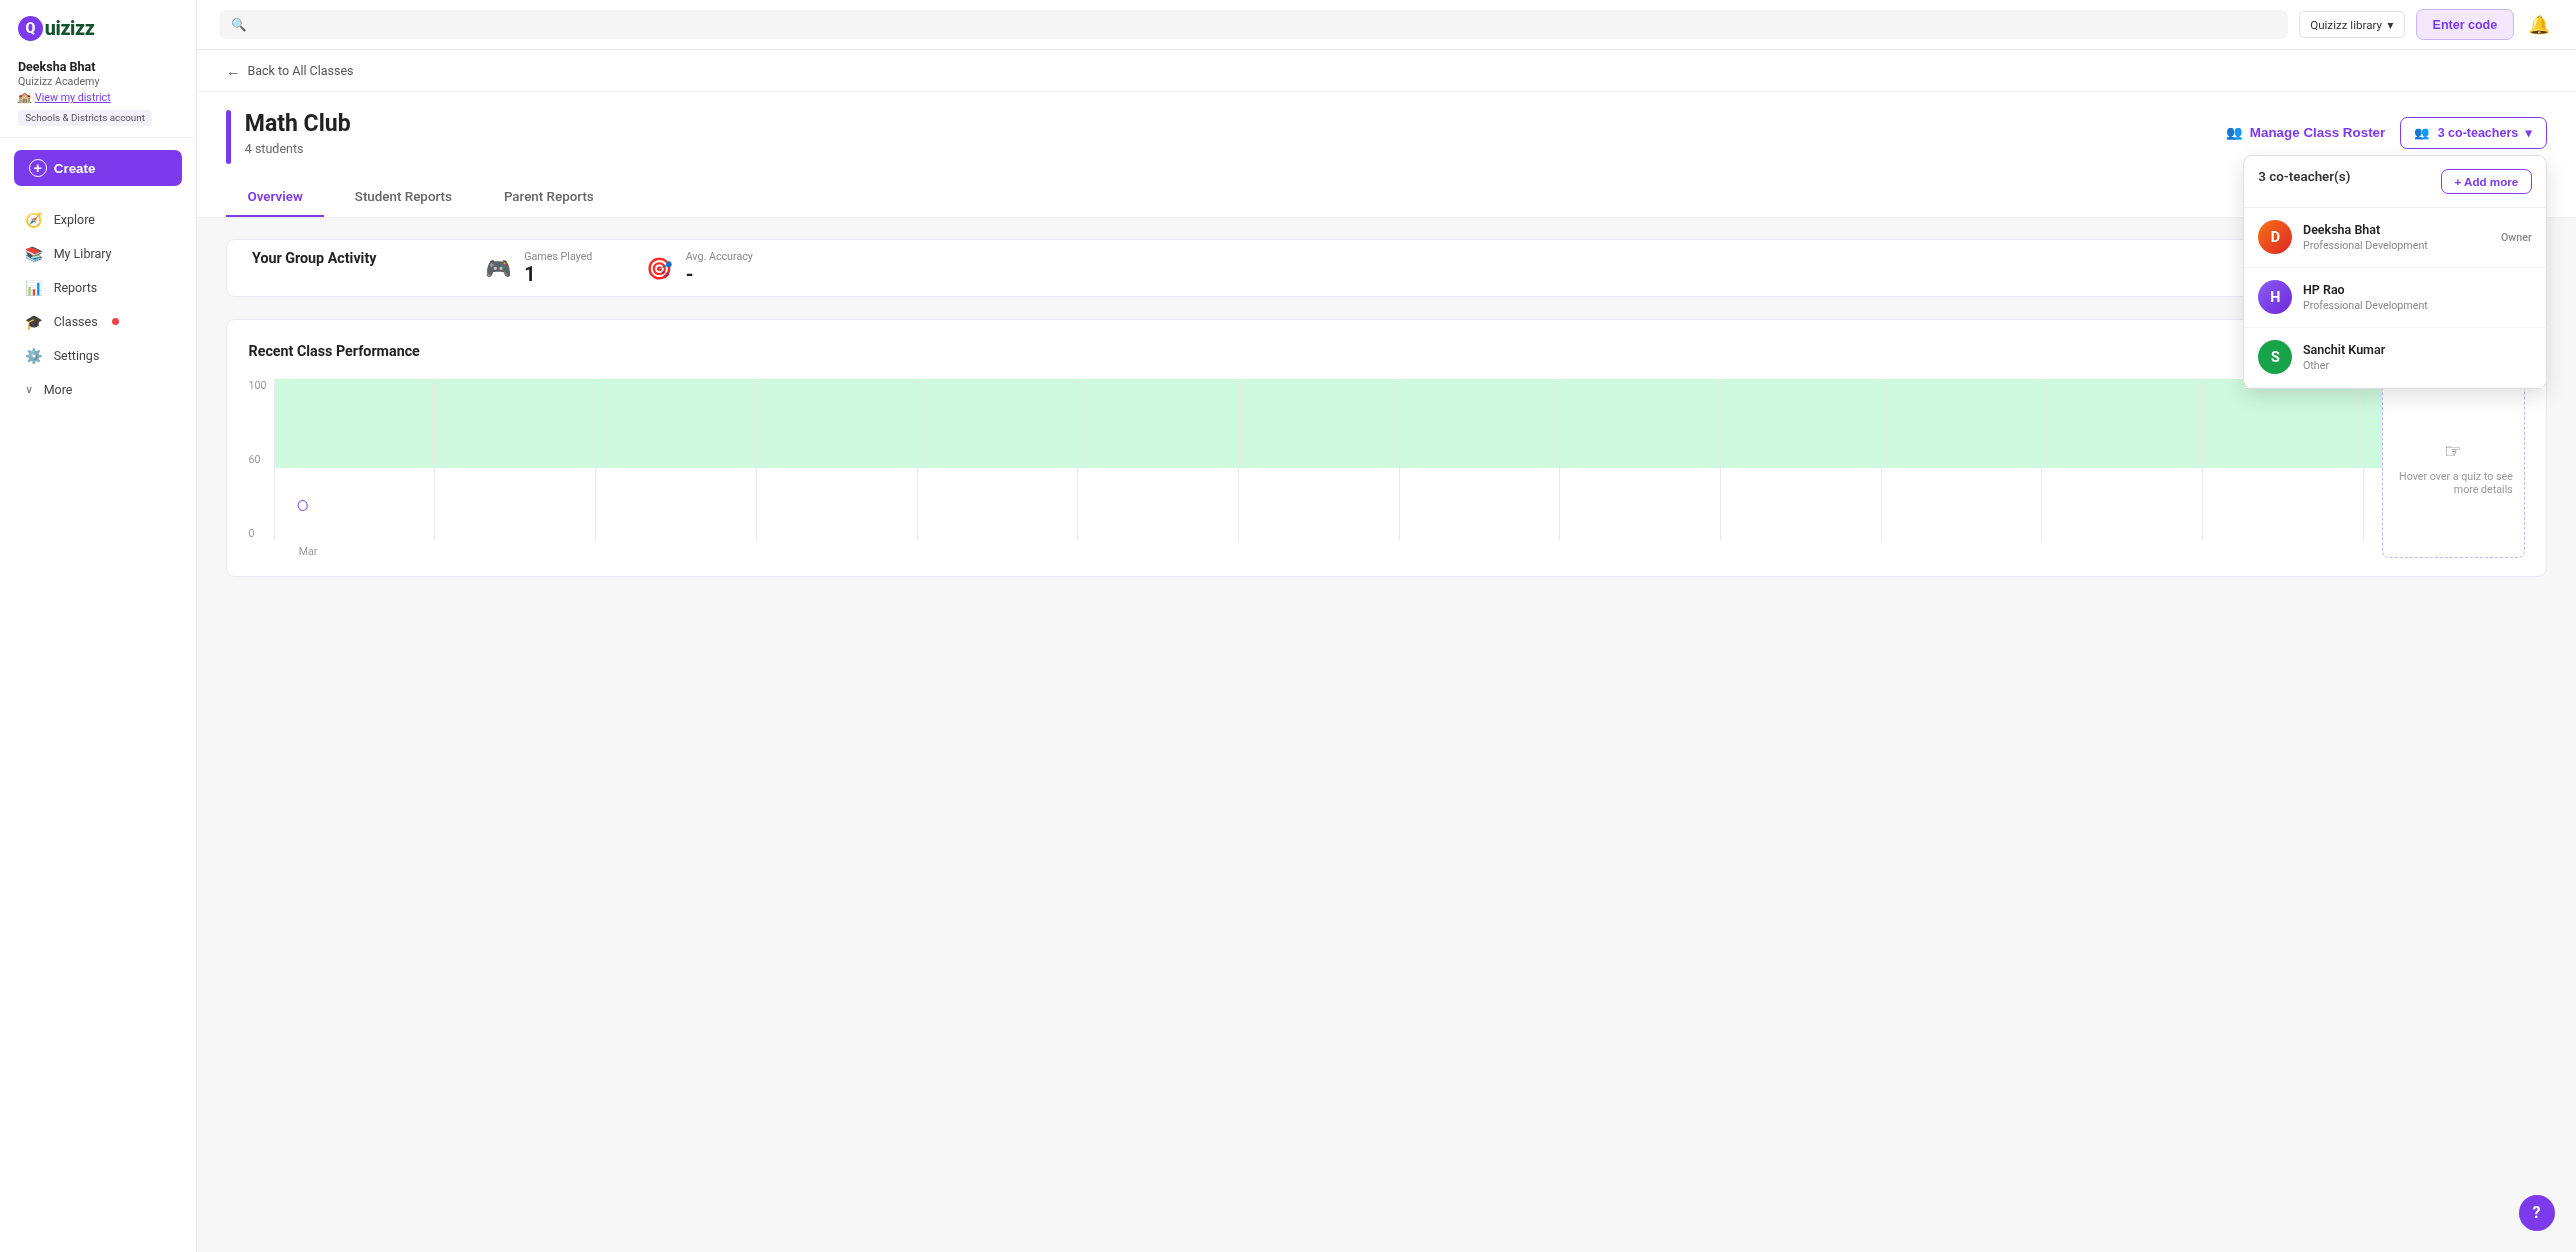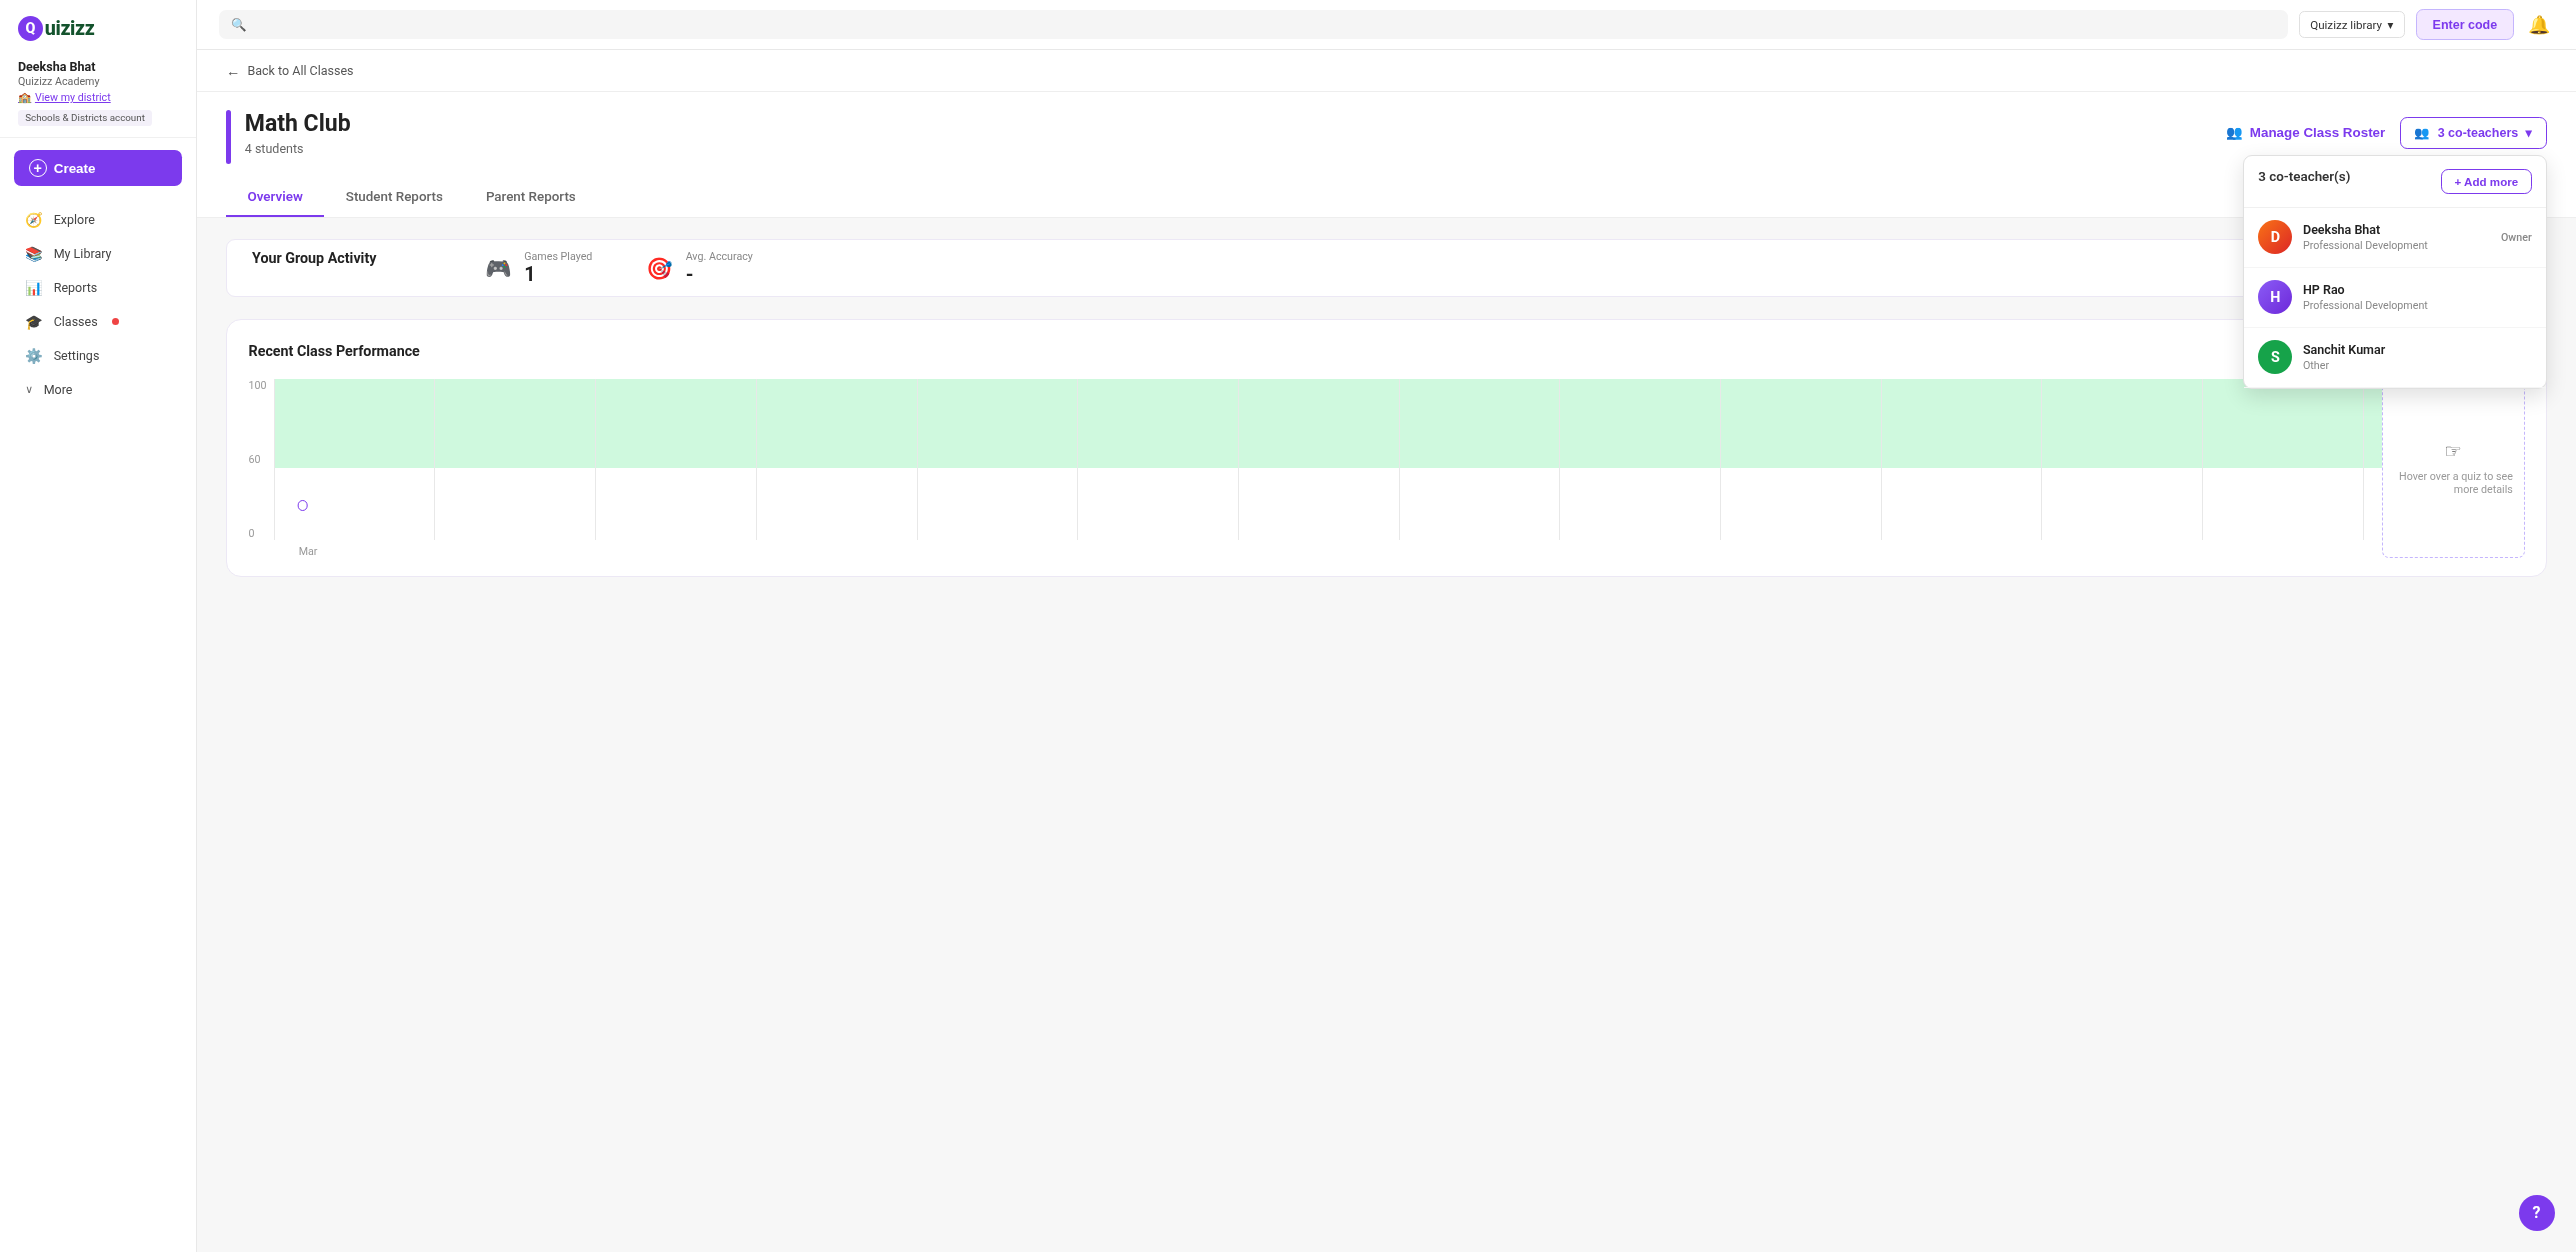--- a/index.html
+++ b/index.html
@@ -279,21 +279,21 @@
       color: #7c3aed;
       border: 1.8px solid #7c3aed;
       border-radius: 7.2px;
       padding: 7.2px 14.3px;
       font-size: 12.5px;
       font-weight: 600;
       cursor: pointer;
     }
     .tabs {
       display: flex;
-      gap: 0;
+      gap: 9px;
       margin-top: 14.3px;
     }
     .tab {
       padding: 10.7px 21.5px;
       font-size: 13.4px;
       color: #666;
       cursor: pointer;
       border-bottom: 2.7px solid transparent;
       font-weight: 500;
     }
@@ -404,21 +404,21 @@
       color: #888;
     }
     .stat-value {
       font-size: 19.7px;
       font-weight: 700;
       color: #222;
     }
 
     .performance-section {
       background: #fff;
-      border-radius: 15px;
+      border-radius: 9px;
       padding: 18px 21.5px;
       border: 0.9px solid #ece8f5;
       position: relative;
     }
     .performance-header {
       display: flex;
       align-items: center;
       justify-content: space-between;
       margin-bottom: 14.3px;
     }

